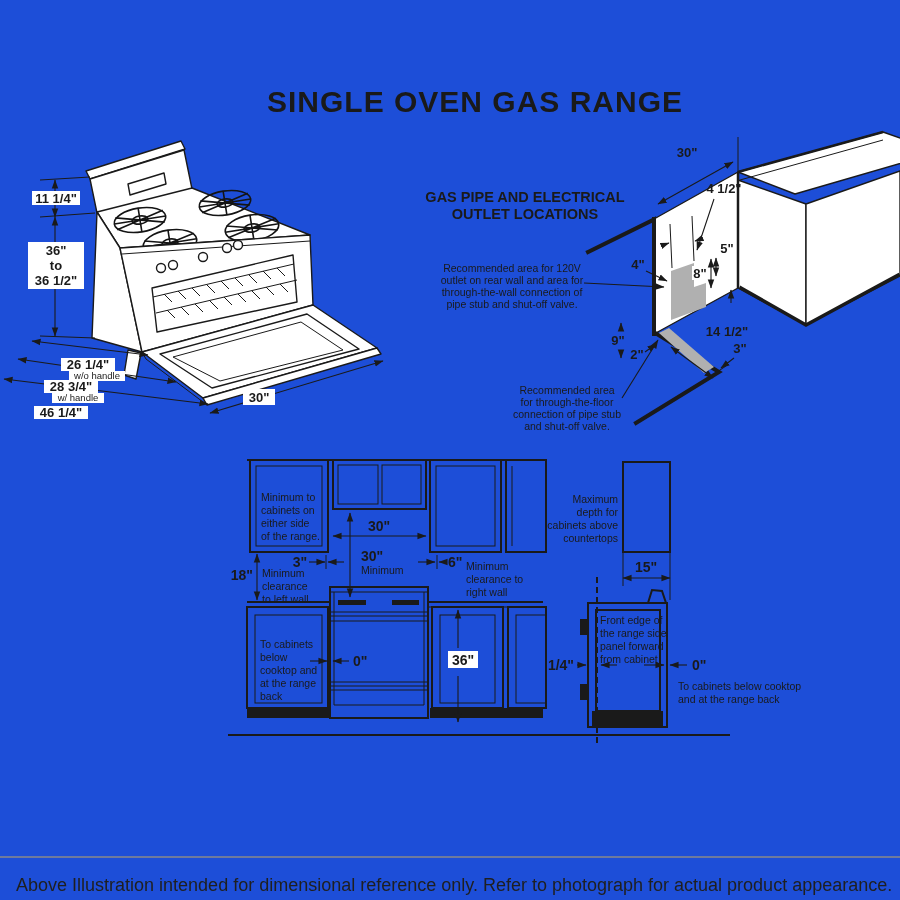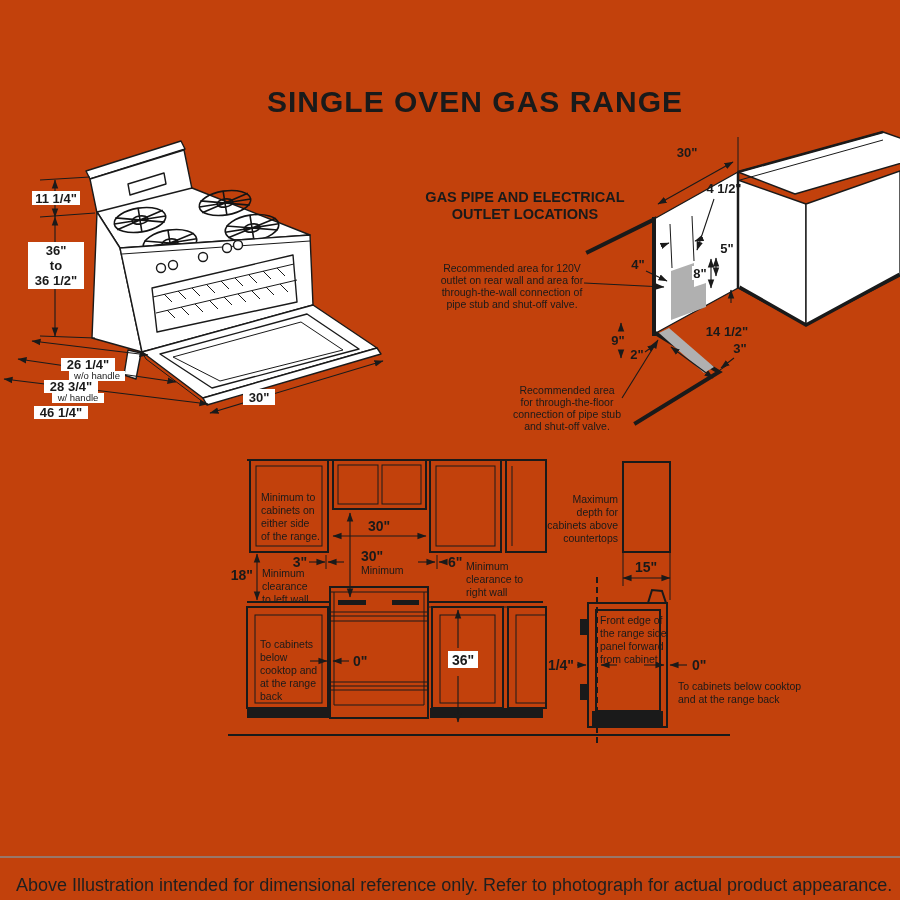--- a/index.html
+++ b/index.html
@@ -1,16 +1,16 @@
 <!DOCTYPE html>
 <html><head>
 <meta charset="utf-8">
 <style>
   html,body{margin:0;padding:0;background:#fff;}
-  .page{position:relative;width:900px;height:900px;background:#c2410c;overflow:hidden;
+  .page{position:relative;width:900px;height:900px;background:#1d4ed8;overflow:hidden;
         font-family:"Liberation Sans",sans-serif;}
   svg{display:block;}
   
   .ln{stroke:#1a1a1a;stroke-width:1.4;fill:none;stroke-linecap:round;stroke-linejoin:round;}
   .w{fill:#fff;}
   .ln2{stroke:#1a1a1a;stroke-width:2;fill:none;stroke-linejoin:miter;}
   .ln25{stroke:#1a1a1a;stroke-width:2.5;fill:none;}
   .thk{stroke:#1a1a1a;stroke-width:4;fill:none;stroke-linecap:square;}
   .thk35{stroke:#1a1a1a;stroke-width:3.5;fill:none;stroke-linecap:square;}
   .thin{stroke:#1a1a1a;stroke-width:1;fill:none;}

